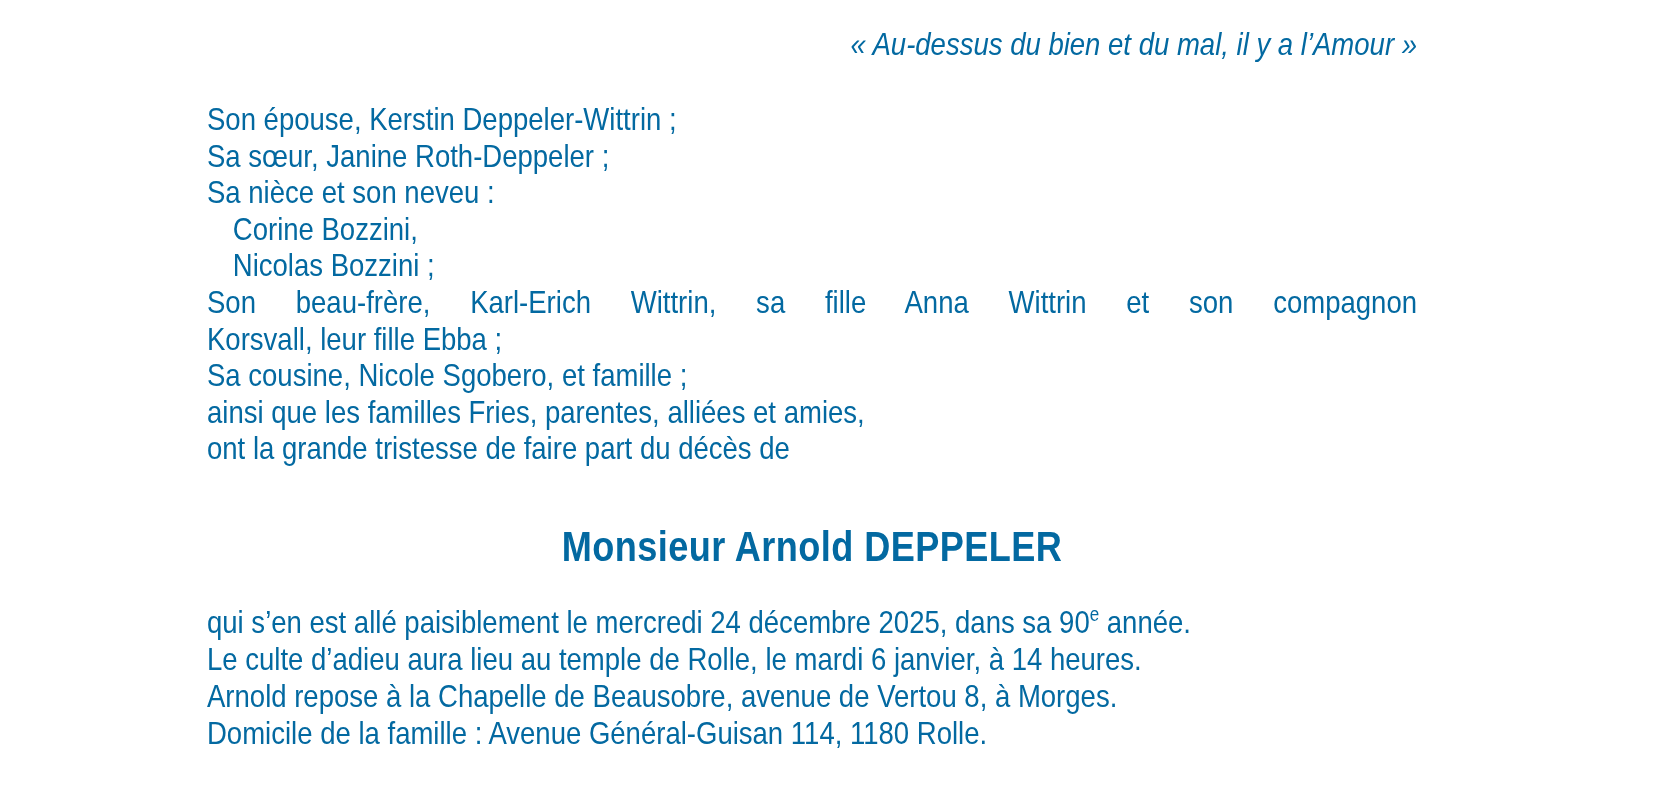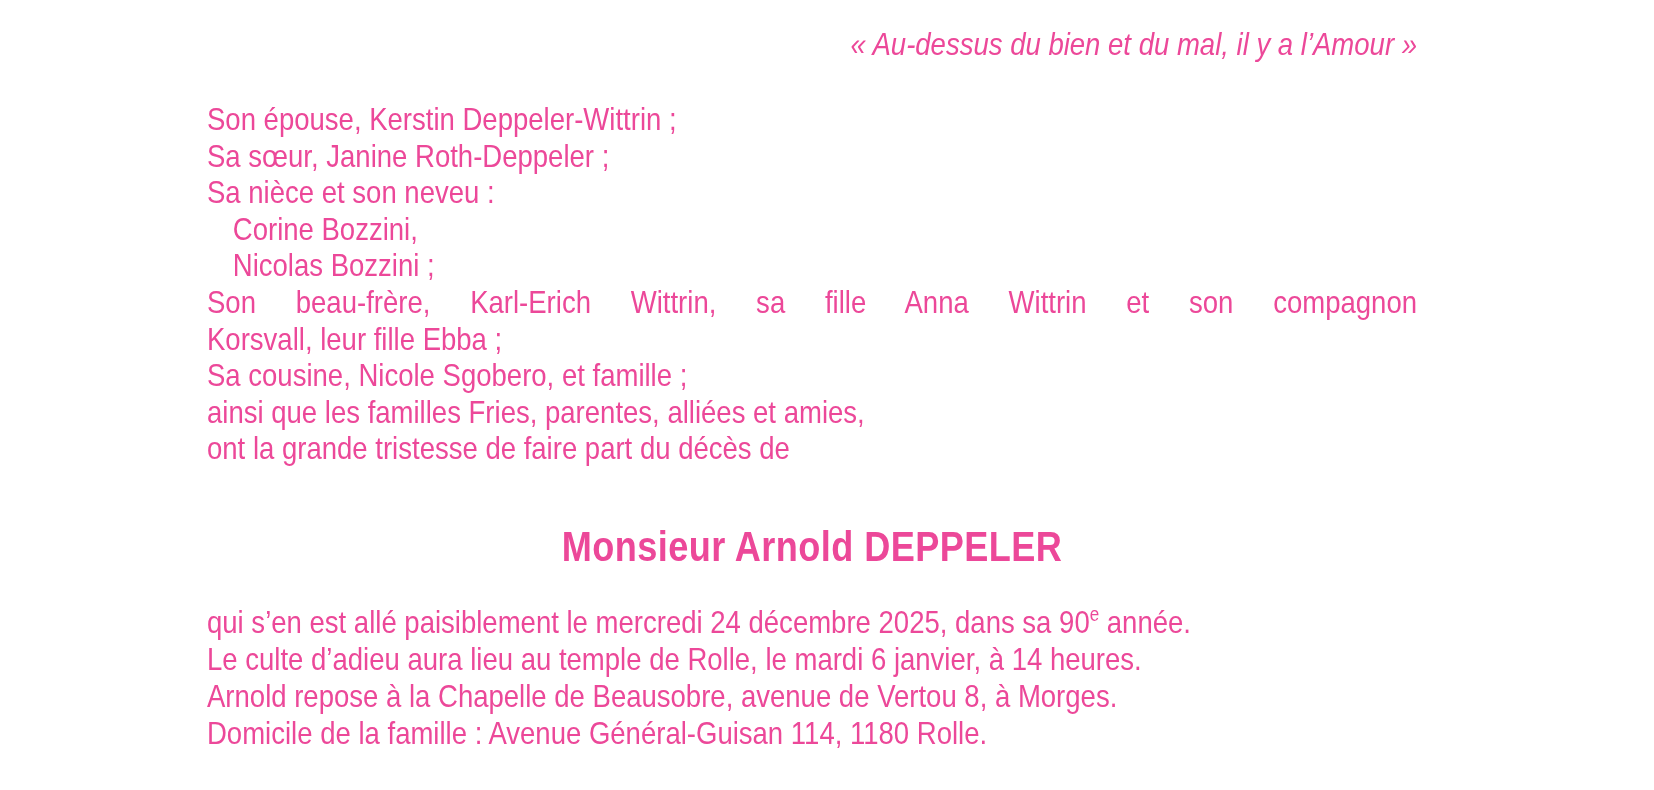--- a/index.html
+++ b/index.html
@@ -5,21 +5,21 @@
   html, body {
     margin: 0;
     padding: 0;
     background: #ffffff;
   }
   .page {
     position: relative;
     width: 1654px;
     height: 790px;
     background: #ffffff;
-    color: #ec4899;
+    color: #0369a1;
     font-family: "Liberation Sans", sans-serif;
     overflow: hidden;
   }
   
   .content {
     position: absolute;
     left: 207px;
     top: 0;
     width: 1407px;
     transform: scaleX(0.86);

